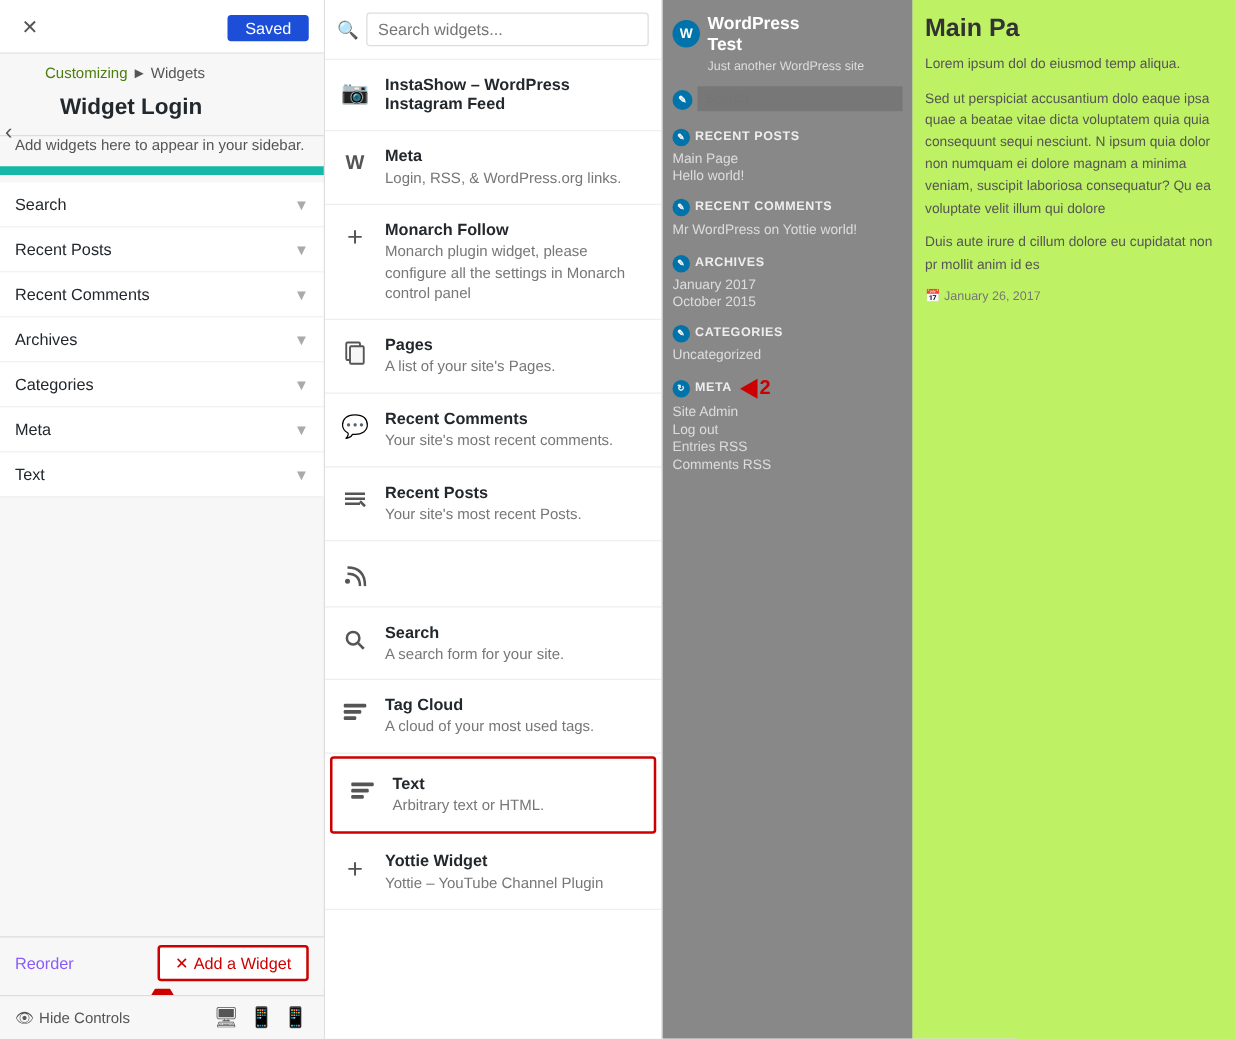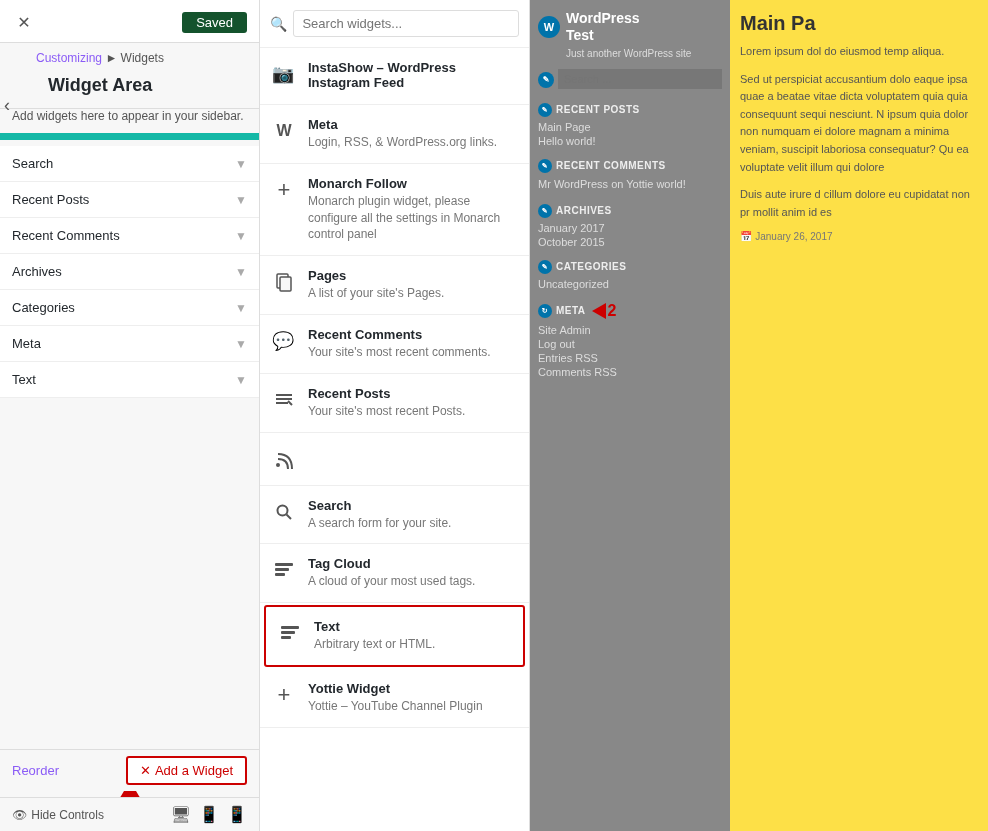--- a/index.html
+++ b/index.html
@@ -25,35 +25,35 @@
     }
     .close-btn {
       width: 24px; height: 24px;
       background: none; border: none;
       cursor: pointer;
       font-size: 16px;
       color: #555;
       display: flex; align-items: center; justify-content: center;
     }
     .saved-btn {
-      background: #14532d;
+      background: #1d4ed8;
       color: #fff;
       border: none;
       padding: 3px 14px;
       border-radius: 3px;
       font-size: 13px;
       cursor: pointer;
       margin-left: auto;
     }
     .breadcrumb {
       font-size: 12px;
       color: #555;
       margin-bottom: 4px;
     }
-    .breadcrumb a { color: #8b5cf6; text-decoration: none; }
+    .breadcrumb a { color: #4d7c0f; text-decoration: none; }
     .back-btn {
       background: none; border: none;
       font-size: 18px;
       cursor: pointer;
       color: #555;
       position: absolute;
       left: 4px;
       top: 52px;
     }
     .widget-area-title {
@@ -203,21 +203,21 @@
       margin-bottom: 4px;
       display: flex; align-items: center; gap: 4px;
     }
     .preview-link { font-size: 11px; color: #ddd; display: block; margin-bottom: 2px; }
     .preview-comment { font-size: 11px; color: #ddd; line-height: 1.4; }
     .preview-meta-link { font-size: 11px; color: #ddd; display: block; margin-bottom: 2px; }
 
     
     .preview-main {
       flex: 1;
-      background: #fde047;
+      background: #bef264;
       padding: 12px 10px;
       overflow: hidden;
     }
     .preview-main-title { font-size: 20px; font-weight: bold; color: #333; margin-bottom: 8px; }
     .preview-main-text { font-size: 11px; color: #555; line-height: 1.6; margin-bottom: 10px; }
     .preview-date { font-size: 10px; color: #777; margin-top: 10px; }
     .hide-controls-btn {
       background: none; border: none;
       font-size: 12px; color: #555; cursor: pointer;
       display: flex; align-items: center; gap: 4px;
@@ -237,21 +237,21 @@
     <button class="saved-btn">Saved</button>
   </div>
 
   <div style="position:relative; padding: 8px 12px 0 36px; background:#f7f7f7; border-bottom:1px solid #ddd; padding-bottom:8px;">
     <button class="back-btn">‹</button>
     <div class="breadcrumb">
       <a>Customizing</a>
       <span> ► </span>
       <span>Widgets</span>
     </div>
-    <div class="widget-area-title">Widget Area</div>
+    <div class="widget-area-title">Widget Login</div>
   </div>
 
   <div class="widget-area-desc">Add widgets here to appear in your sidebar.</div>
 
   <div class="widgets-list">
     <div class="widget-item">
       <span class="widget-item-label">Search</span>
       <span class="widget-item-arrow">▼</span>
     </div>
     <div class="widget-item">

